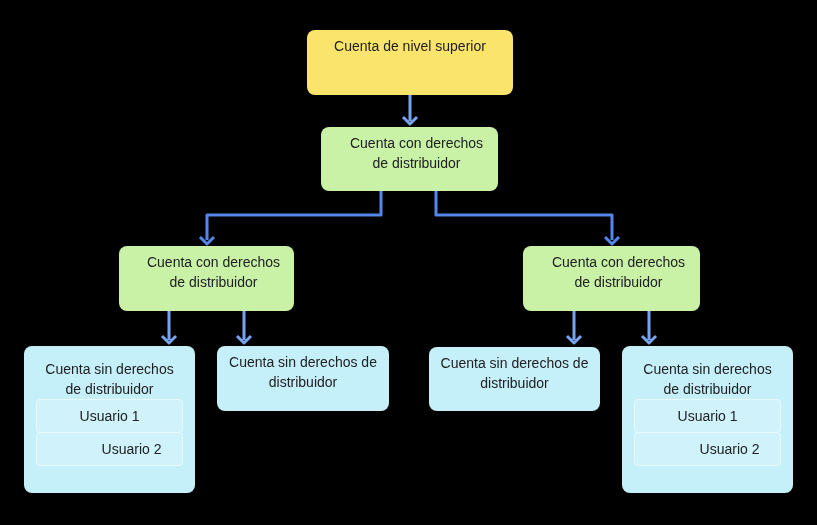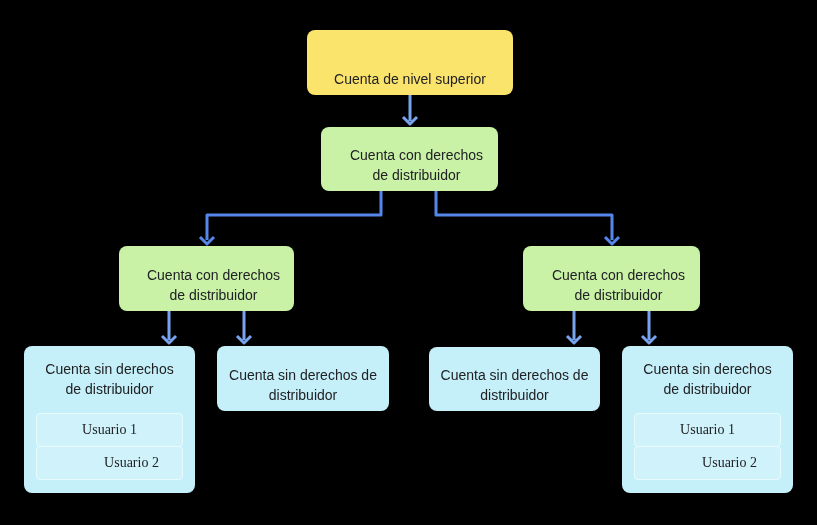--- a/index.html
+++ b/index.html
@@ -32,21 +32,21 @@
   .connectors path.straight { stroke: var(--connector-straight, #78A3ED); }
   .connectors path.elbow    { stroke: var(--connector-elbow, #5587EB); }
 
   .node {
     position: absolute;
     box-sizing: border-box;
     border-radius: 8px;
     display: flex;
     flex-direction: column;
     align-items: center;
-    justify-content: flex-end;
+    justify-content: flex-start;
     text-align: center;
     line-height: 20px;
     padding: 6px 10px;
   }
   .node .label { display: block; }
 
   .node.top-level { background: var(--top-level-fill, #FBE46B); left: 307px; top: 30px;  width: 206px; height: 65px; }
   .node.reseller  { background: var(--reseller-fill, #C9F2A6); padding-left: 24px; }
   .node.client    { background: var(--client-fill, #C6F0F9); }
 
@@ -60,23 +60,22 @@
   .node.client.tall {
     justify-content: flex-start;
     padding: 13px 12px;
     height: 147px;
     width: 171px;
   }
   .node.client.tall-1 { left: 24px;  top: 346px; }
   .node.client.tall-2 { left: 622px; top: 346px; }
 
   .user-list {
-    margin-top: 14px;
+    margin-top: 0;
     width: 147px;
-    font-family: Liberation Serif, serif;
   }
   .user-cell {
     box-sizing: border-box;
     height: 34px;
     line-height: 32px;
     border: 1px solid var(--user-cell-border, #E9FAFD);
     background: var(--user-cell-fill, #D0F3FB);
     border-radius: 4px;
     text-align: center;
   }

